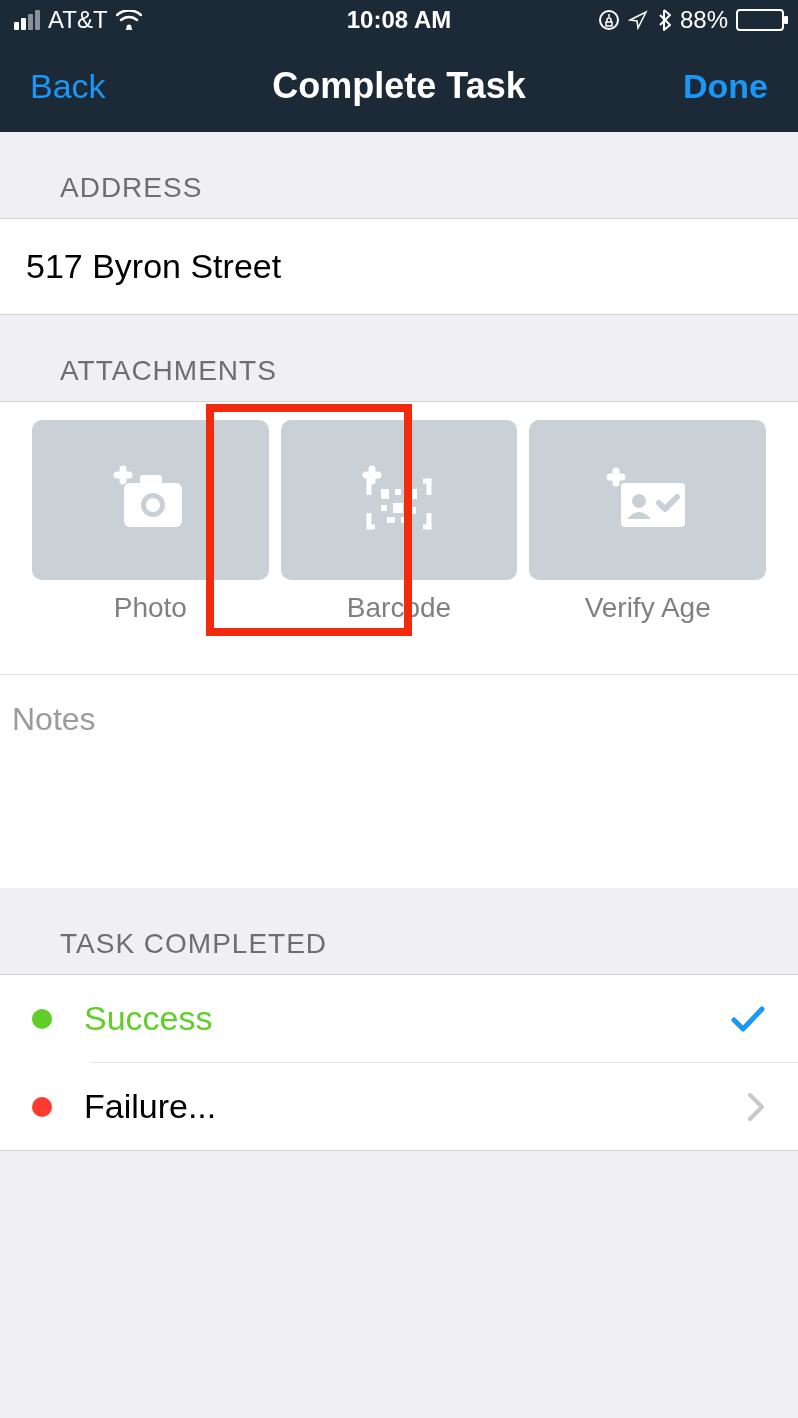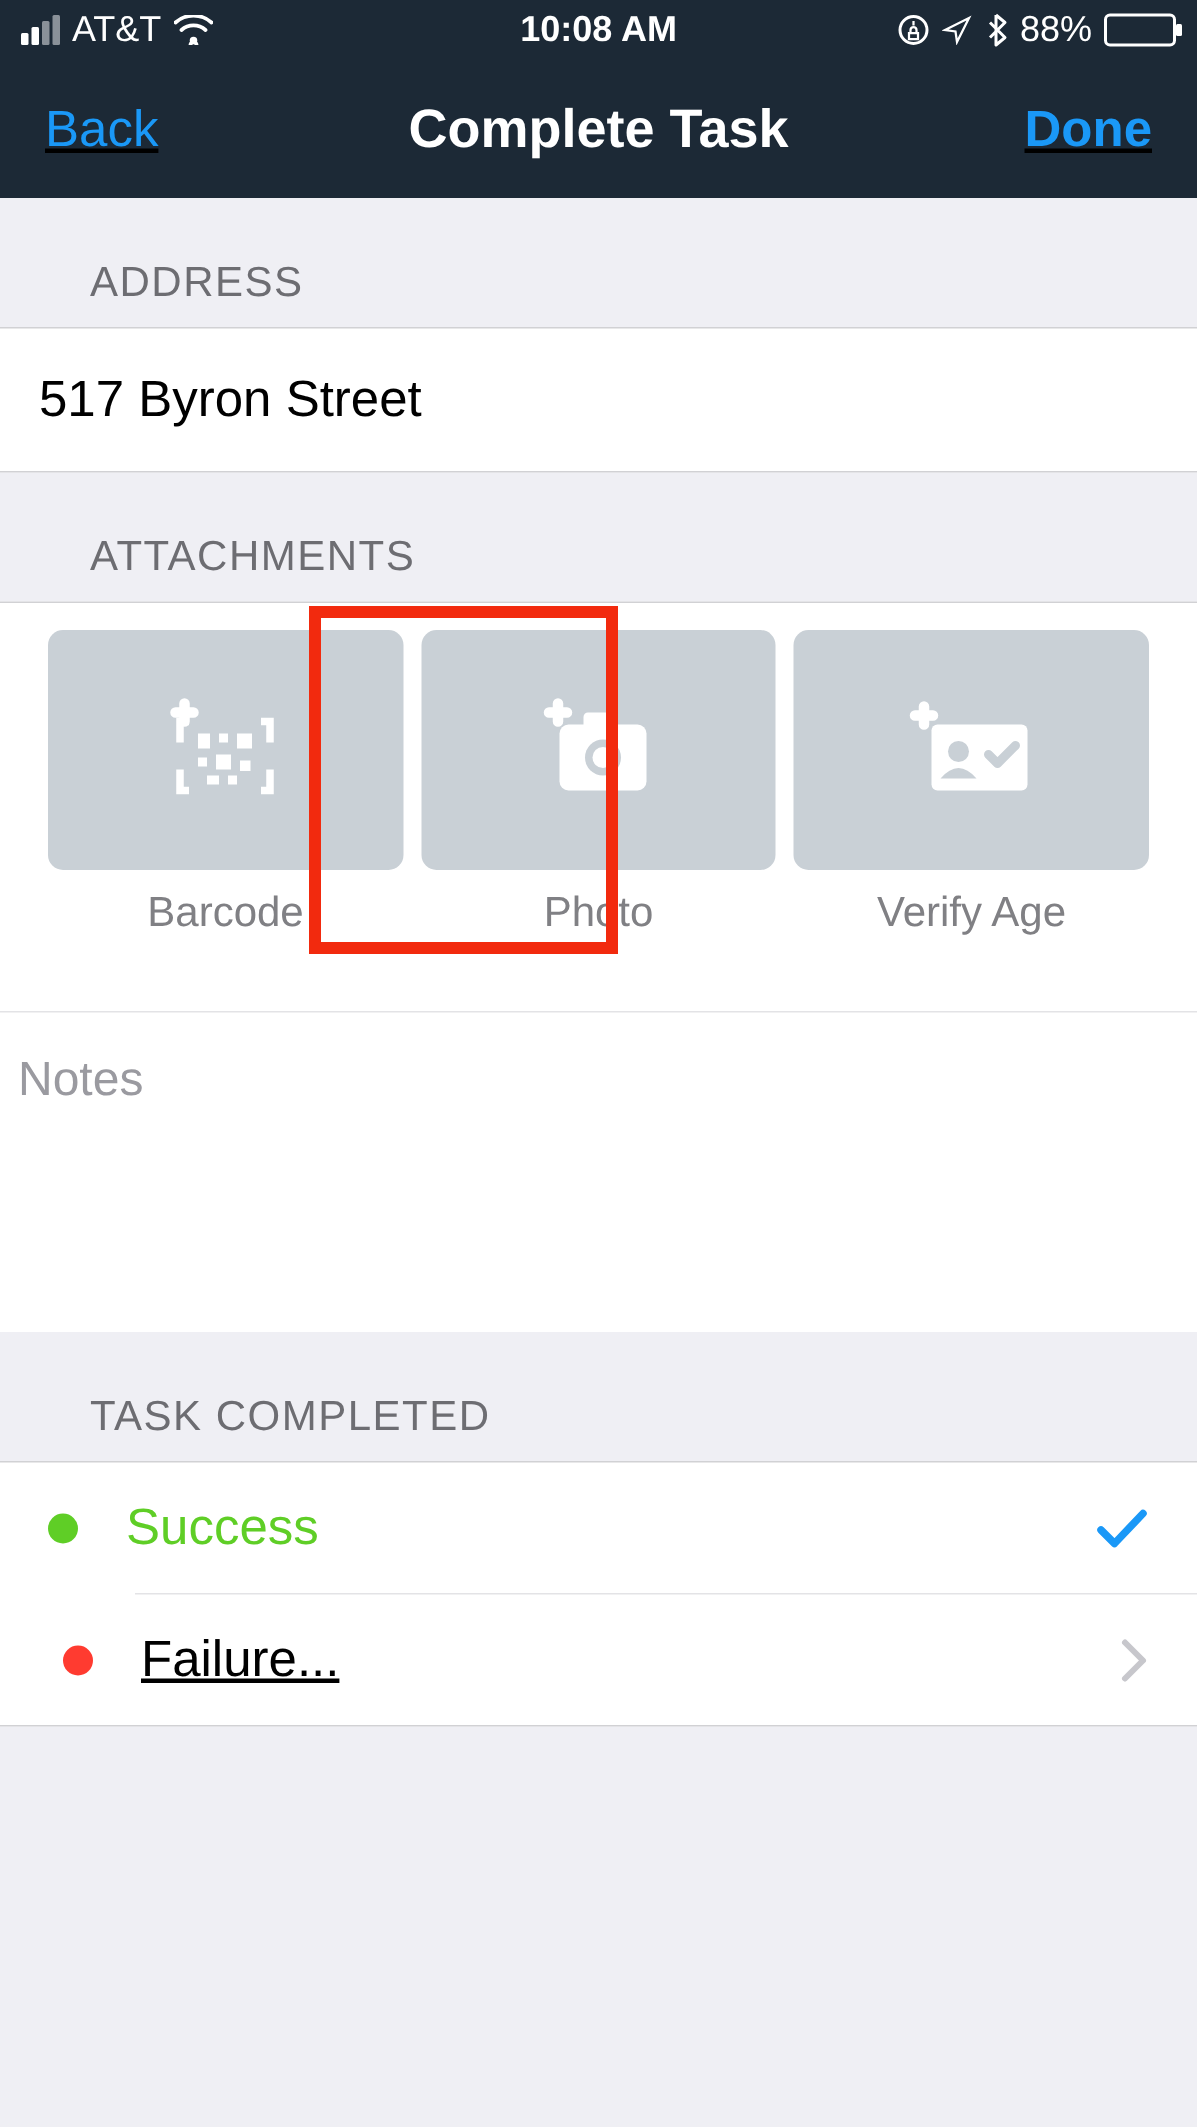--- a/index.html
+++ b/index.html
@@ -40,21 +40,20 @@
     .battery-fill { background:#fff; height:100%; width:88%; border-radius:1px;}
 
     
     .nav-bar {
       height: 92px;
       background: #1c2936;
       display: flex;
       align-items: center;
       justify-content: space-between;
       padding: 0 30px;
-      text-decoration: underline;
     }
     .nav-back, .nav-done {
       color: #1a98f7;
       font-size: 34px;
       font-weight: 400;
       cursor: pointer;
     }
     .nav-done { font-weight: 600; }
     .nav-title {
       color: #fff;
@@ -141,21 +140,21 @@
       border-bottom: 1px solid #d1d1d4;
     }
     .completion-row {
       display: flex;
       align-items: center;
       padding: 24px 32px;
       font-size: 34px;
       position: relative;
       cursor: pointer;
     }
-    .row2-wrap { margin-left: 10px; text-decoration: underline; }
+    .row2-wrap { margin-left: 0; }
     .dot {
       width: 20px; height: 20px; border-radius: 50%; margin-right: 32px; flex-shrink: 0;
     }
     .dot-green { background: #5fce26; }
     .dot-red { background: #ff3b30; }
     .success-label { color: #5fce26; }
     .failure-label { color: #000; }
     .check-mark { margin-left: auto; color: #1a98f7; font-size: 40px; }
     .chevron { margin-left: auto; color: #c7c7cc; font-size: 40px; }
 
@@ -212,20 +211,35 @@
   <div class="nav-title">Complete Task</div>
   <div class="nav-done">Done</div>
 </div>
 
 <div class="section-header">ADDRESS</div>
 <div class="address-row">517 Byron Street</div>
 
 <div class="section-header">ATTACHMENTS</div>
 <div class="attachments-container">
   <div class="attach-grid">
+
+    <div class="attach-item">
+      <div class="attach-tile">
+        <span>
+          <svg width="80" height="70" viewBox="0 0 80 70">
+            <path d="M5 0 h12 M11 -6 v12" stroke="#fff" stroke-width="7" transform="translate(2,10)" stroke-linecap="round"></path>
+            <rect x="14" y="18" width="58" height="44" rx="6" fill="#fff"></rect>
+            <rect x="30" y="10" width="22" height="12" rx="3" fill="#fff"></rect>
+            <circle cx="43" cy="40" r="12" fill="#c9d0d6"></circle>
+            <circle cx="43" cy="40" r="7" fill="#fff"></circle>
+          </svg>
+        </span>
+      </div>
+      <div class="attach-label">Photo</div>
+    </div>
 
     <div class="attach-item">
       <div class="attach-tile">
         <span>
           <svg width="80" height="70" viewBox="0 0 80 70">
             <path d="M3 0 h12 M9 -6 v12" stroke="#fff" stroke-width="7" transform="translate(4,10)" stroke-linecap="round"></path>
             <path d="M16 16 h-6 v14 M16 62 h-6 v-14 M64 16 h6 v14 M64 62 h6 v-14" stroke="#fff" stroke-width="5" fill="none"></path>
             <rect x="22" y="24" width="8" height="10" fill="#fff"></rect>
             <rect x="36" y="24" width="6" height="6" fill="#fff"></rect>
             <rect x="48" y="24" width="10" height="10" fill="#fff"></rect>
@@ -233,35 +247,20 @@
             <rect x="34" y="38" width="10" height="10" fill="#fff"></rect>
             <rect x="50" y="42" width="7" height="7" fill="#fff"></rect>
             <rect x="28" y="52" width="8" height="6" fill="#fff"></rect>
             <rect x="42" y="52" width="6" height="6" fill="#fff"></rect>
           </svg>
         </span>
       </div>
       <div class="attach-label">Barcode</div>
     </div>
 
-    <div class="attach-item">
-      <div class="attach-tile">
-        <span>
-          <svg width="80" height="70" viewBox="0 0 80 70">
-            <path d="M5 0 h12 M11 -6 v12" stroke="#fff" stroke-width="7" transform="translate(2,10)" stroke-linecap="round"></path>
-            <rect x="14" y="18" width="58" height="44" rx="6" fill="#fff"></rect>
-            <rect x="30" y="10" width="22" height="12" rx="3" fill="#fff"></rect>
-            <circle cx="43" cy="40" r="12" fill="#c9d0d6"></circle>
-            <circle cx="43" cy="40" r="7" fill="#fff"></circle>
-          </svg>
-        </span>
-      </div>
-      <div class="attach-label">Photo</div>
-    </div>
-
 
     <div class="attach-item">
       <div class="attach-tile">
         <span>
           <svg width="90" height="70" viewBox="0 0 90 70">
             <path d="M3 0 h12 M9 -6 v12" stroke="#fff" stroke-width="7" transform="translate(4,12)" stroke-linecap="round"></path>
             <rect x="18" y="18" width="64" height="44" rx="4" fill="#fff"></rect>
             <circle cx="36" cy="36" r="7" fill="#c9d0d6"></circle>
             <path d="M24 54 q12 -14 24 0" fill="#c9d0d6"></path>
             <path d="M56 38 l6 6 l12 -12" stroke="#c9d0d6" stroke-width="6" fill="none" stroke-linecap="round" stroke-linejoin="round"></path>

